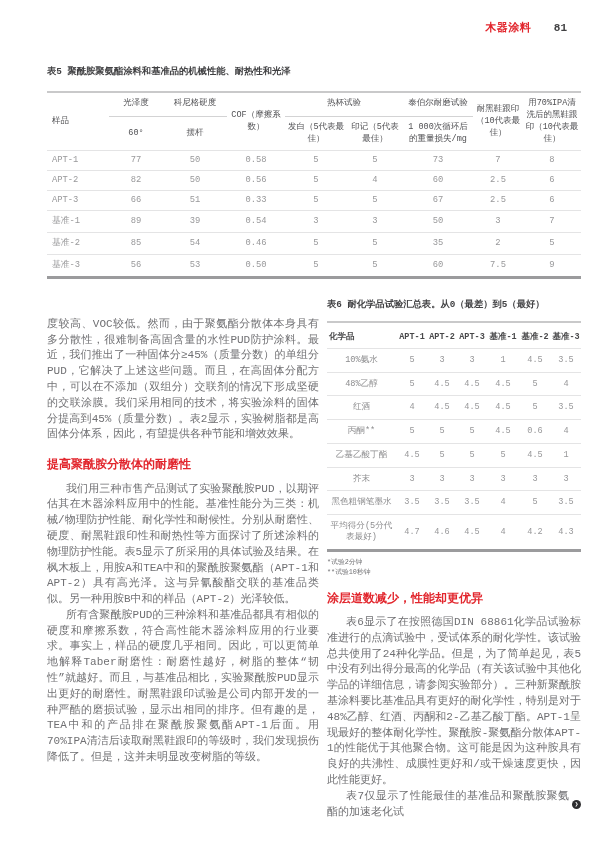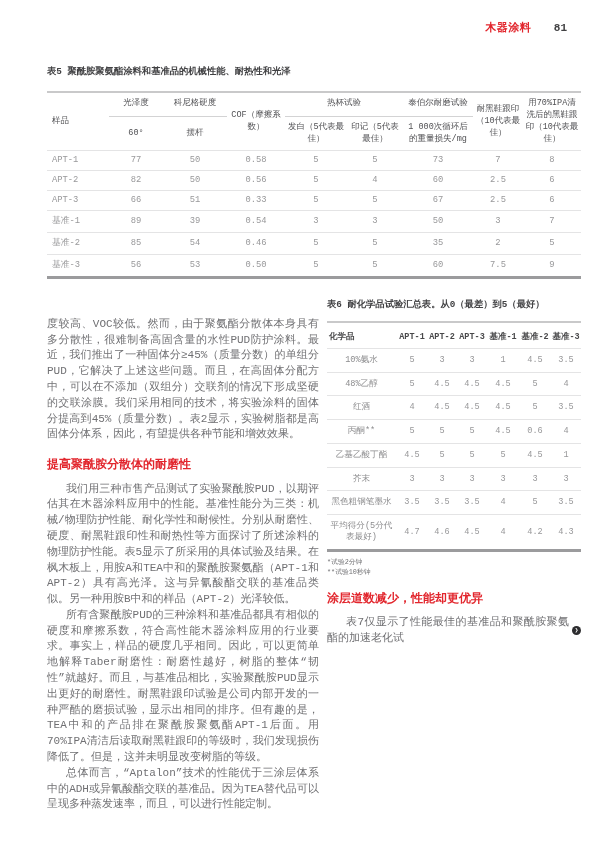--- a/index.html
+++ b/index.html
@@ -181,21 +181,20 @@
       </tbody>
     </table>
 
     <div class="columns">
 
       <div class="col-left">
         <p class="body first">度较高、VOC较低。然而，由于聚氨酯分散体本身具有多分散性，很难制备高固含量的水性PUD防护涂料。最近，我们推出了一种固体分≥45%（质量分数）的单组分PUD，它解决了上述这些问题。而且，在高固体分配方中，可以在不添加（双组分）交联剂的情况下形成坚硬的交联涂膜。我们采用相同的技术，将实验涂料的固体分提高到45%（质量分数）。表2显示，实验树脂都是高固体分体系，因此，有望提供各种节能和增效效果。</p>
         <h2 class="red-heading">提高聚酰胺分散体的耐磨性</h2>
         <p class="body indent">我们用三种市售产品测试了实验聚酰胺PUD，以期评估其在木器涂料应用中的性能。基准性能分为三类：机械/物理防护性能、耐化学性和耐候性。分别从耐磨性、硬度、耐黑鞋跟印性和耐热性等方面探讨了所述涂料的物理防护性能。表5显示了所采用的具体试验及结果。在枫木板上，用胺A和TEA中和的聚酰胺聚氨酯（APT-1和APT-2）具有高光泽。这与异氰酸酯交联的基准品类似。另一种用胺B中和的样品（APT-2）光泽较低。</p>
         <p class="body indent">所有含聚酰胺PUD的三种涂料和基准品都具有相似的硬度和摩擦系数，符合高性能木器涂料应用的行业要求。事实上，样品的硬度几乎相同。因此，可以更简单地解释Taber耐磨性：耐磨性越好，树脂的整体“韧性”就越好。而且，与基准品相比，实验聚酰胺PUD显示出更好的耐磨性。耐黑鞋跟印试验是公司内部开发的一种严酷的磨损试验，显示出相同的排序。但有趣的是，TEA中和的产品排在聚酰胺聚氨酯APT-1后面。用70%IPA清洁后读取耐黑鞋跟印的等级时，我们发现损伤降低了。但是，这并未明显改变树脂的等级。</p>
-        <p class="body indent">总体而言，“Aptalon”技术的性能优于三涂层体系中的ADH或异氰酸酯交联的基准品。因为TEA替代品可以呈现多种蒸发速率，而且，可以进行性能定制。</p>
       </div>
 
       <div class="col-right">
         <div class="tbl-title">表6 耐化学品试验汇总表。从0（最差）到5（最好）</div>
 
         <table class="t6">
           <colgroup>
             <col style="width:70px">
               <col style="width:30px">
               <col style="width:30px">
@@ -290,20 +289,21 @@
             </tr>
           </tbody>
         </table>
 
         <div class="footnotes">
           <p class="footnote">*试验2分钟</p>
           <p class="footnote">**试验10秒钟</p>
         </div>
 
         <h2 class="red-heading">涂层道数减少，性能却更优异</h2>
+        <p class="body indent">表6显示了在按照德国DIN 68861化学品试验标准进行的点滴试验中，受试体系的耐化学性。该试验总共使用了24种化学品。但是，为了简单起见，表5中没有列出得分最高的化学品（有关该试验中其他化学品的详细信息，请参阅实验部分）。三种新聚酰胺基涂料要比基准品具有更好的耐化学性，特别是对于48%乙醇、红酒、丙酮和2-乙基乙酸丁酯。APT-1呈现最好的整体耐化学性。聚酰胺-聚氨酯分散体APT-1的性能优于其他聚合物。这可能是因为这种胺具有良好的共沸性、成膜性更好和/或干燥速度更快，因此性能更好。</p>
         <div class="cont-line">
           <p class="body indent">表7仅显示了性能最佳的基准品和聚酰胺聚氨酯的加速老化试</p>
           <span class="arrow-icon">❯</span>
         </div>
       </div>
 
     </div>
   </div>
 
   <div class="page-footer">

